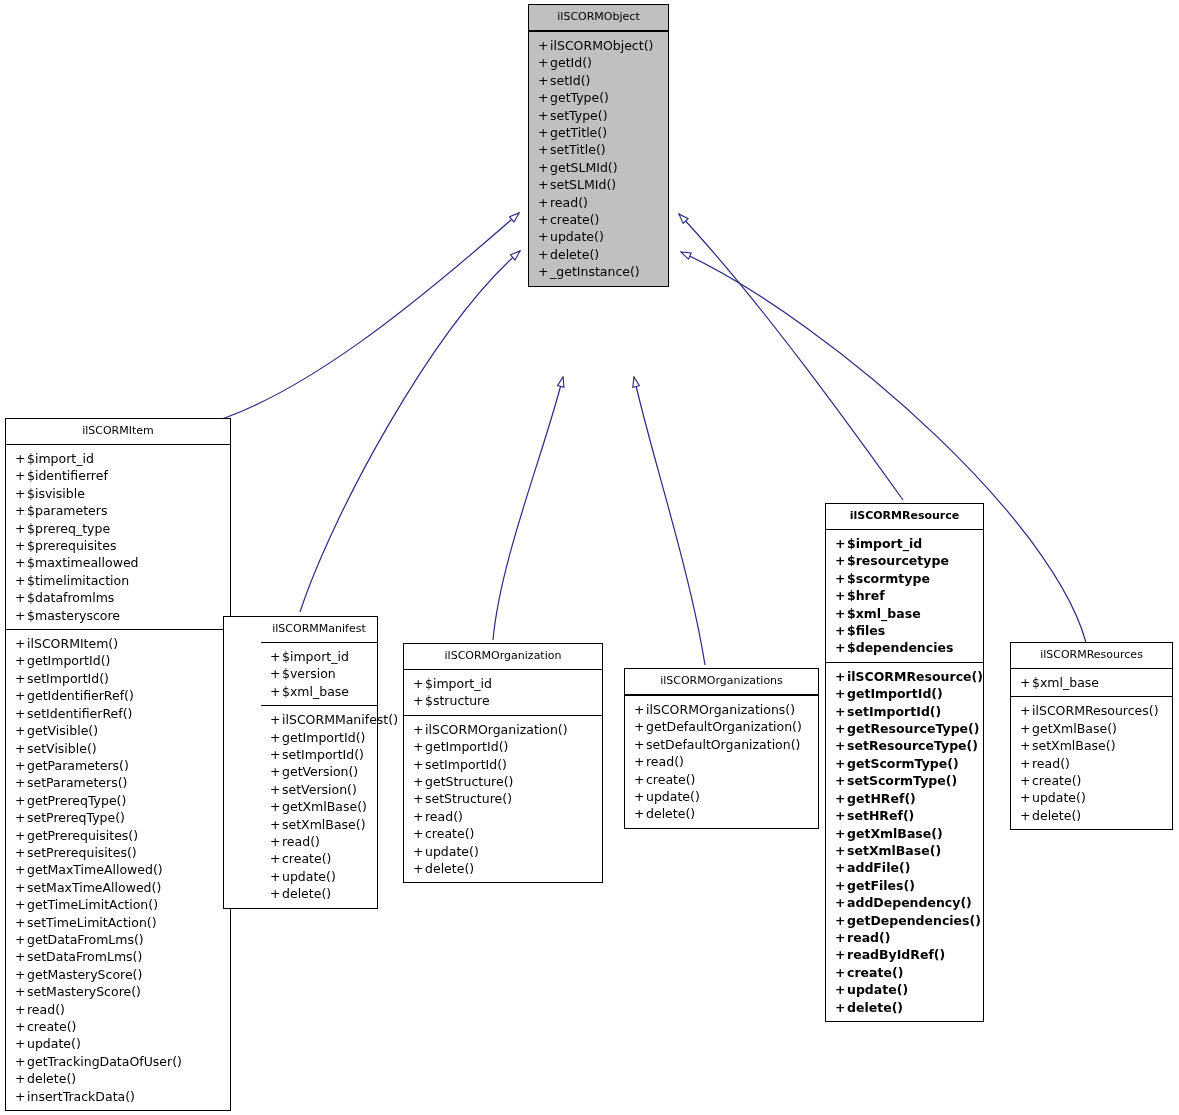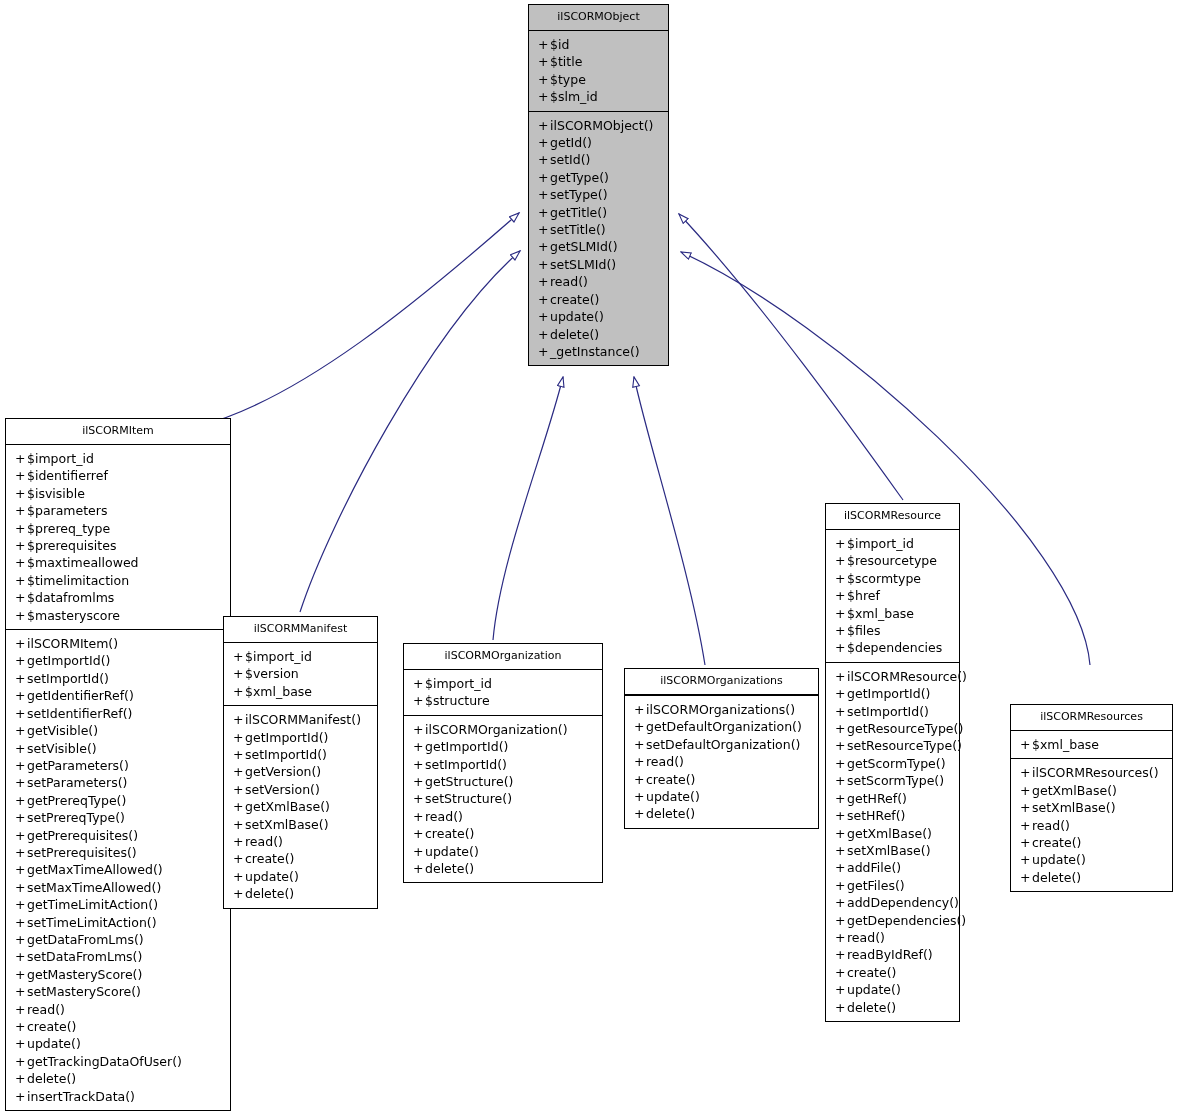--- a/index.html
+++ b/index.html
@@ -82,26 +82,20 @@
       <path d="M493,640 C500,560 545,450 563,377"></path>
       <path d="M705,665 C690,570 650,450 634,377"></path>
       <path d="M903,500 C860,440 760,300 679,214"></path>
       <path d="M1090,665 C1080,540 830,320 681,252"></path>
     </g>
   </svg>
 
   <div class="uml-class root" style="left:528px; top:4px; width:141px;">
     <div class="cls-title">ilSCORMObject</div>
     <div class="cls-sep"></div>
-    <div class="cls-section">
-        <div class="cls-row"><span class="vis">+</span>$id</div>
-        <div class="cls-row"><span class="vis">+</span>$title</div>
-        <div class="cls-row"><span class="vis">+</span>$type</div>
-        <div class="cls-row"><span class="vis">+</span>$slm_id</div>
-      </div>
     <div class="cls-sep"></div>
     <div class="cls-section">
         <div class="cls-row"><span class="vis">+</span>ilSCORMObject()</div>
         <div class="cls-row"><span class="vis">+</span>getId()</div>
         <div class="cls-row"><span class="vis">+</span>setId()</div>
         <div class="cls-row"><span class="vis">+</span>getType()</div>
         <div class="cls-row"><span class="vis">+</span>setType()</div>
         <div class="cls-row"><span class="vis">+</span>getTitle()</div>
         <div class="cls-row"><span class="vis">+</span>setTitle()</div>
         <div class="cls-row"><span class="vis">+</span>getSLMId()</div>
@@ -154,21 +148,21 @@
         <div class="cls-row"><span class="vis">+</span>setMasteryScore()</div>
         <div class="cls-row"><span class="vis">+</span>read()</div>
         <div class="cls-row"><span class="vis">+</span>create()</div>
         <div class="cls-row"><span class="vis">+</span>update()</div>
         <div class="cls-row"><span class="vis">+</span>getTrackingDataOfUser()</div>
         <div class="cls-row"><span class="vis">+</span>delete()</div>
         <div class="cls-row"><span class="vis">+</span>insertTrackData()</div>
       </div>
   </div>
 
-  <div class="uml-class" style="left:223px; top:616px; width:155px;">
+  <div class="uml-class" style="left:223px; top:616px; width:155px;padding-left:37px;">
     <div class="cls-title">ilSCORMManifest</div>
     <div class="cls-sep"></div>
     <div class="cls-section">
         <div class="cls-row"><span class="vis">+</span>$import_id</div>
         <div class="cls-row"><span class="vis">+</span>$version</div>
         <div class="cls-row"><span class="vis">+</span>$xml_base</div>
       </div>
     <div class="cls-sep"></div>
     <div class="cls-section">
         <div class="cls-row"><span class="vis">+</span>ilSCORMManifest()</div>
@@ -214,21 +208,21 @@
         <div class="cls-row"><span class="vis">+</span>ilSCORMOrganizations()</div>
         <div class="cls-row"><span class="vis">+</span>getDefaultOrganization()</div>
         <div class="cls-row"><span class="vis">+</span>setDefaultOrganization()</div>
         <div class="cls-row"><span class="vis">+</span>read()</div>
         <div class="cls-row"><span class="vis">+</span>create()</div>
         <div class="cls-row"><span class="vis">+</span>update()</div>
         <div class="cls-row"><span class="vis">+</span>delete()</div>
       </div>
   </div>
 
-  <div class="uml-class" style="left:825px; top:503px; width:135px;">
+  <div class="uml-class" style="left:825px; top:503px; width:159px;font-weight:bold;">
     <div class="cls-title">ilSCORMResource</div>
     <div class="cls-sep"></div>
     <div class="cls-section">
         <div class="cls-row"><span class="vis">+</span>$import_id</div>
         <div class="cls-row"><span class="vis">+</span>$resourcetype</div>
         <div class="cls-row"><span class="vis">+</span>$scormtype</div>
         <div class="cls-row"><span class="vis">+</span>$href</div>
         <div class="cls-row"><span class="vis">+</span>$xml_base</div>
         <div class="cls-row"><span class="vis">+</span>$files</div>
         <div class="cls-row"><span class="vis">+</span>$dependencies</div>
@@ -251,21 +245,21 @@
         <div class="cls-row"><span class="vis">+</span>addDependency()</div>
         <div class="cls-row"><span class="vis">+</span>getDependencies()</div>
         <div class="cls-row"><span class="vis">+</span>read()</div>
         <div class="cls-row"><span class="vis">+</span>readByIdRef()</div>
         <div class="cls-row"><span class="vis">+</span>create()</div>
         <div class="cls-row"><span class="vis">+</span>update()</div>
         <div class="cls-row"><span class="vis">+</span>delete()</div>
       </div>
   </div>
 
-  <div class="uml-class" style="left:1010px; top:704px; width:163px;">
+  <div class="uml-class" style="left:1010px; top:642px; width:163px;">
     <div class="cls-title">ilSCORMResources</div>
     <div class="cls-sep"></div>
     <div class="cls-section">
         <div class="cls-row"><span class="vis">+</span>$xml_base</div>
       </div>
     <div class="cls-sep"></div>
     <div class="cls-section">
         <div class="cls-row"><span class="vis">+</span>ilSCORMResources()</div>
         <div class="cls-row"><span class="vis">+</span>getXmlBase()</div>
         <div class="cls-row"><span class="vis">+</span>setXmlBase()</div>

